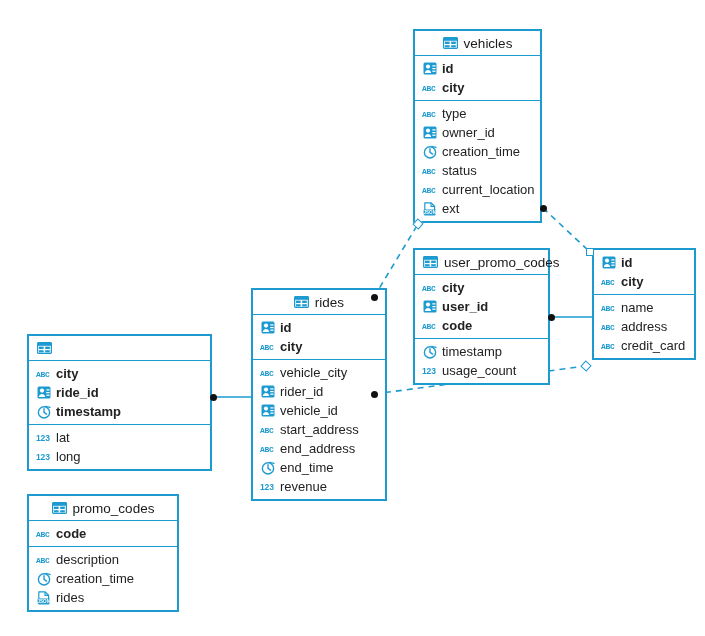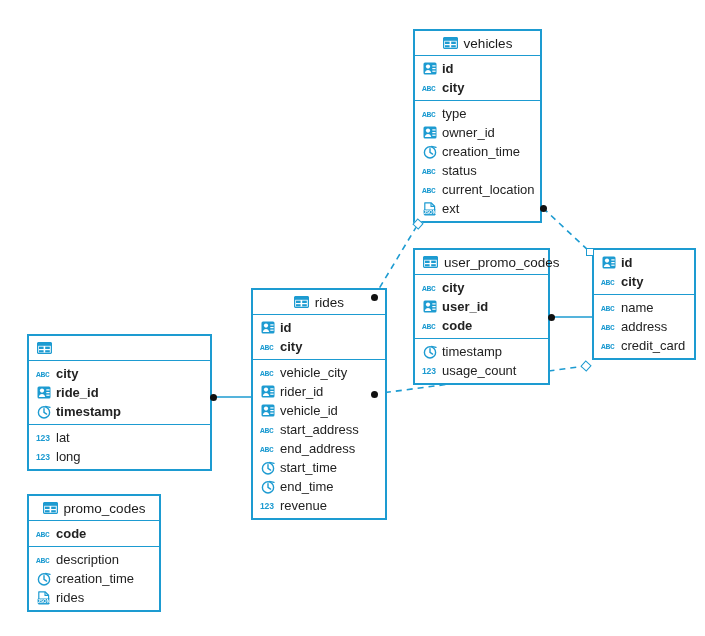--- a/index.html
+++ b/index.html
@@ -409,30 +409,20 @@
           <span>end_address</span>
         </div>
         <div class="col-row">
           <span class="ico">
             <svg width="14" height="14" viewBox="0 0 14 14">
               <circle cx="7" cy="7.4" r="5.6" fill="none" stroke="#1d9bd1" stroke-width="1.4"></circle>
               <path d="M7 3.6V7.4l2.6 1.7" fill="none" stroke="#1d9bd1" stroke-width="1.4" stroke-linecap="round"></path>
               <path d="M8.6 1.4 13 2.4" stroke="#1d9bd1" stroke-width="1.3" stroke-linecap="round"></path>
             </svg>
           </span>
-          <span>start_time</span>
-        </div>
-        <div class="col-row">
-          <span class="ico">
-            <svg width="14" height="14" viewBox="0 0 14 14">
-              <circle cx="7" cy="7.4" r="5.6" fill="none" stroke="#1d9bd1" stroke-width="1.4"></circle>
-              <path d="M7 3.6V7.4l2.6 1.7" fill="none" stroke="#1d9bd1" stroke-width="1.4" stroke-linecap="round"></path>
-              <path d="M8.6 1.4 13 2.4" stroke="#1d9bd1" stroke-width="1.3" stroke-linecap="round"></path>
-            </svg>
-          </span>
           <span>end_time</span>
         </div>
         <div class="col-row">
           <span class="ico">
             <svg width="15" height="12" viewBox="0 0 15 12">
               <text x="0" y="9.4" font-family="Liberation Sans, sans-serif" font-size="8.6" font-weight="bold" fill="#1d9bd1" letter-spacing="-0.2">123</text>
             </svg>
           </span>
           <span>revenue</span>
         </div>
@@ -496,21 +486,21 @@
         <div class="col-row">
           <span class="ico">
             <svg width="15" height="12" viewBox="0 0 15 12">
               <text x="0" y="9.4" font-family="Liberation Sans, sans-serif" font-size="8.6" font-weight="bold" fill="#1d9bd1" letter-spacing="-0.2">123</text>
             </svg>
           </span>
           <span>long</span>
         </div>
       </div>
     </div>
-    <div class="table-node" style="left: 27px; top: 494px; width: 134px;">
+    <div class="table-node" style="left: 27px; top: 494px; width: 152px;">
       <div class="table-title center">
         <span class="ico">
           <svg width="15" height="12" viewBox="0 0 15 12">
             <rect x="0.6" y="0.6" width="13.8" height="10.8" rx="1.2" fill="none" stroke="#1d9bd1" stroke-width="1.3"></rect>
             <rect x="2" y="4.6" width="4.6" height="2.4" fill="#1d9bd1"></rect>
             <rect x="8.2" y="4.6" width="4.6" height="2.4" fill="#1d9bd1"></rect>
             <rect x="2" y="8.2" width="4.6" height="2.2" fill="#1d9bd1"></rect>
             <rect x="8.2" y="8.2" width="4.6" height="2.2" fill="#1d9bd1"></rect>
             <rect x="0.6" y="0.6" width="13.8" height="3.2" fill="#1d9bd1"></rect>
           </svg>

